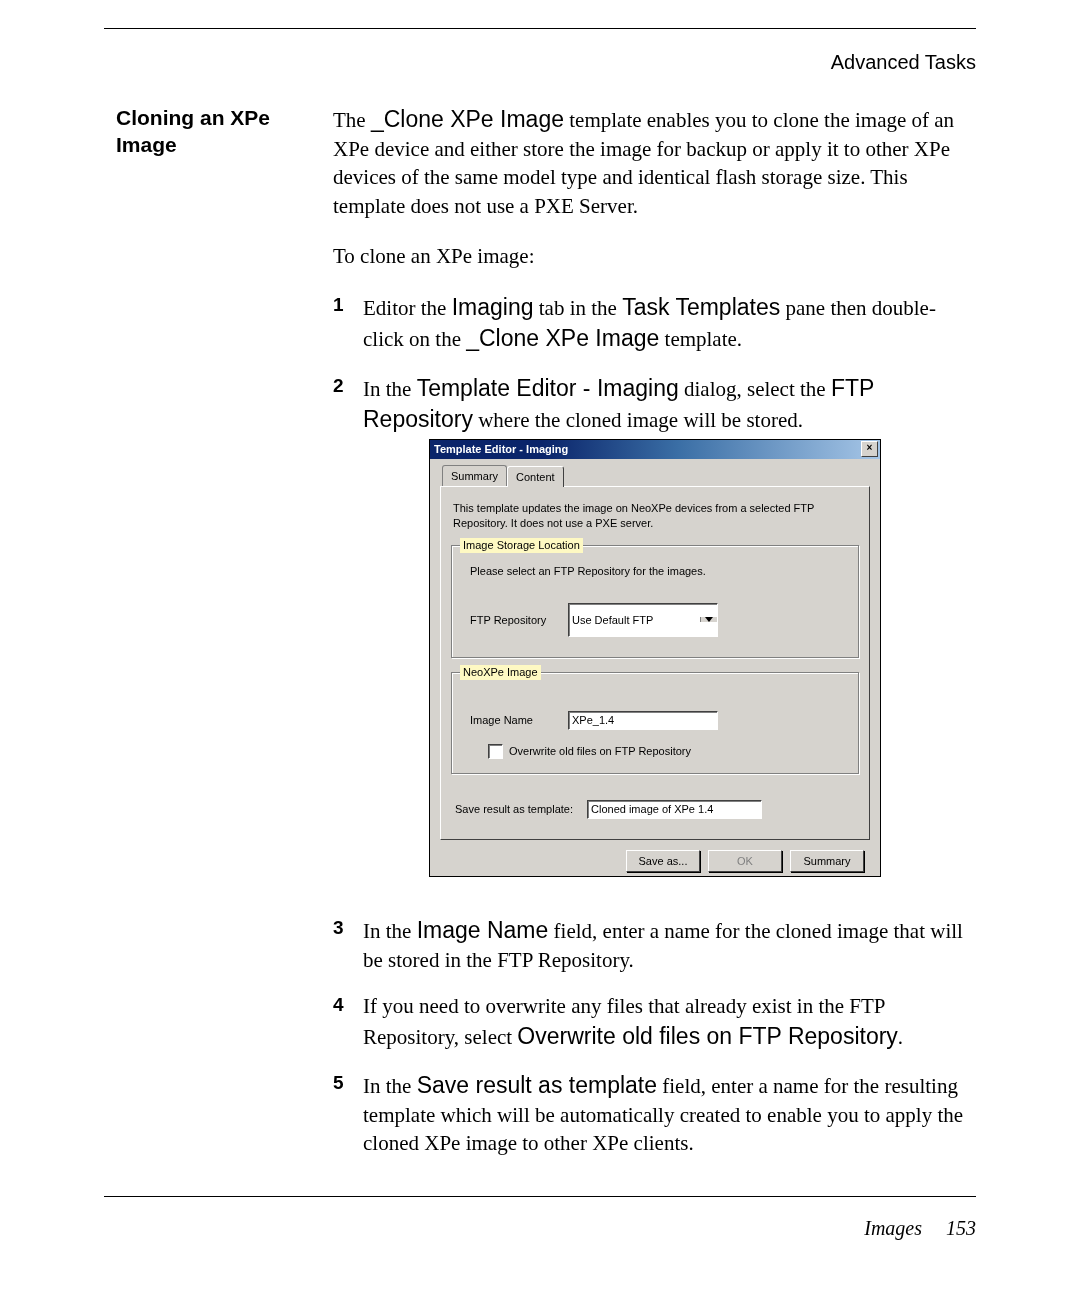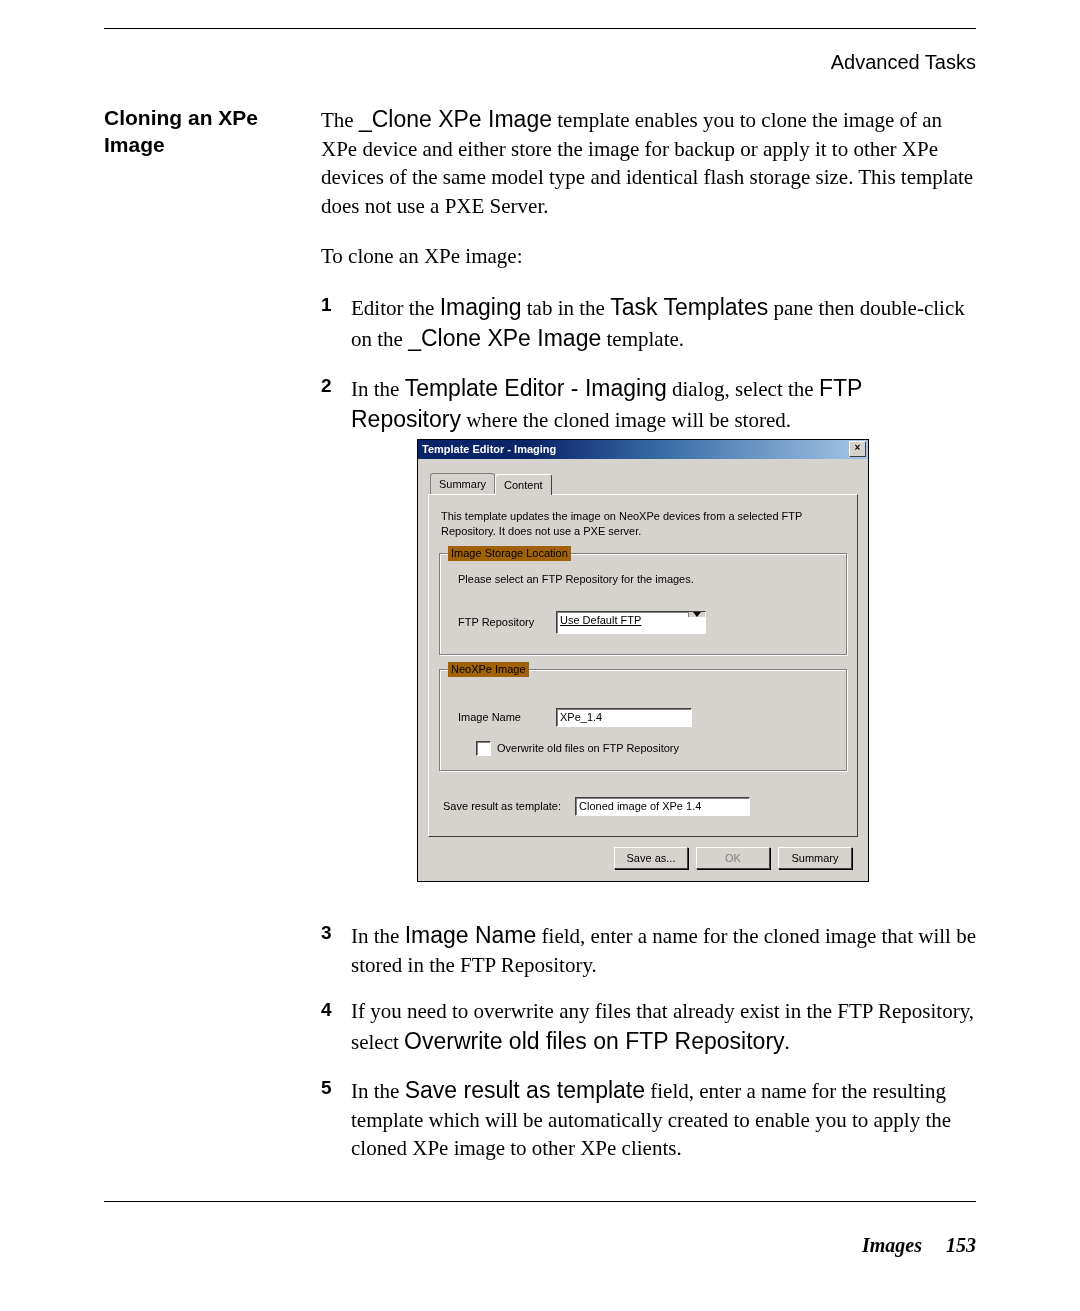--- a/index.html
+++ b/index.html
@@ -33,20 +33,21 @@
     align-items: flex-start;
     gap: 32px;
   }
   .side-heading {
     width: 185px;
     flex: 0 0 185px;
     font-family: "Segoe UI", "Helvetica Neue", Arial, sans-serif;
     font-weight: 700;
     font-size: 21px;
     line-height: 1.3;
+    margin-left: 12px;
   }
   .body-col {
     flex: 1;
     font-size: 21px;
     line-height: 1.35;
   }
   .body-col p { margin: 0 0 22px 0; }
 
   .step-list {
     list-style: none;
@@ -102,22 +103,21 @@
     border: 1px solid #fff;
     border-right-color: #404040;
     border-bottom-color: #404040;
     color: #000;
     font-family: Arial, sans-serif;
     font-size: 10px;
     line-height: 12px;
     text-align: center;
   }
   .dlg-body {
-    padding: 6px 10px 10px 10px;
-    margin-top: 8px;
+    padding: 6px 10px 2px 10px;
   }
   .tabstrip {
     display: flex;
     align-items: flex-end;
     gap: 0;
     margin-left: 2px;
   }
   .tab {
     padding: 3px 8px 3px 8px;
     font-size: 11px;
@@ -153,71 +153,70 @@
     box-shadow: inset 1px 1px 0 #fff, 1px 1px 0 #fff;
     padding: 18px 12px 14px 18px;
     margin: 0 0 14px 0;
     position: relative;
   }
   .groupbox > .legend {
     position: absolute;
     top: -8px;
     left: 8px;
     padding: 0 3px;
-    background: #a16207;
+    background: #fef9c3;
     font-size: 11px;
   }
   .hint {
     font-size: 11px;
     margin-bottom: 24px;
   }
   .form-row {
     display: flex;
     align-items: center;
     gap: 8px;
     margin: 6px 0;
   }
   .form-label {
     width: 90px;
     font-size: 11px;
   }
 
   .combo {
     display: flex;
-    align-items: flex-start;
+    align-items: center;
     width: 150px;
-    height: 23px;
+    height: 34px;
     background: #fff;
     border: 1px solid #404040;
     border-right-color: #fff;
     border-bottom-color: #fff;
     box-shadow: inset 1px 1px 0 #808080;
     box-sizing: border-box;
-    text-decoration: underline;
   }
   .combo .val {
     flex: 1;
     padding: 1px 3px;
     font-size: 11px;
     color: #000;
     white-space: nowrap;
     overflow: hidden;
   }
   .combo .arrow {
     width: 16px;
     background: #d6d3ce;
     border-left: 1px solid #808080;
     display: flex;
     align-items: center;
     justify-content: center;
   }
   .arrow svg { width: 8px; height: 5px; }
 
   .text-input {
-    width: 136px;
+    width: 150px;
     height: 19px;
     background: #fff;
     border: 1px solid #404040;
     border-right-color: #fff;
     border-bottom-color: #fff;
     box-shadow: inset 1px 1px 0 #808080;
     font-family: inherit;
     font-size: 11px;
     padding: 1px 3px;
     box-sizing: border-box;
@@ -273,23 +272,22 @@
   .footer-hr {
     border: none;
     border-top: 1px solid #000;
     margin: 20px 0 0 0;
   }
   .footer {
     display: flex;
     justify-content: flex-end;
     align-items: baseline;
     gap: 24px;
-    margin-top: 32px;
+    margin-top: 20px;
     font-size: 20px;
-    font-weight: bold;
   }
   .footer .sec {
     font-style: italic;
     font-family: "Times New Roman", serif;
   }
   .footer .num {
     font-style: italic;
     font-family: "Times New Roman", serif;
   }
 </style>

